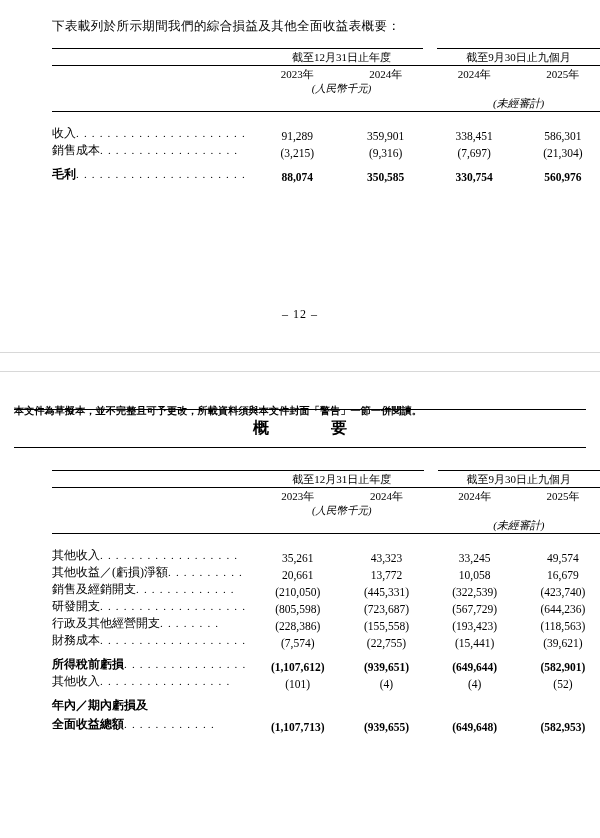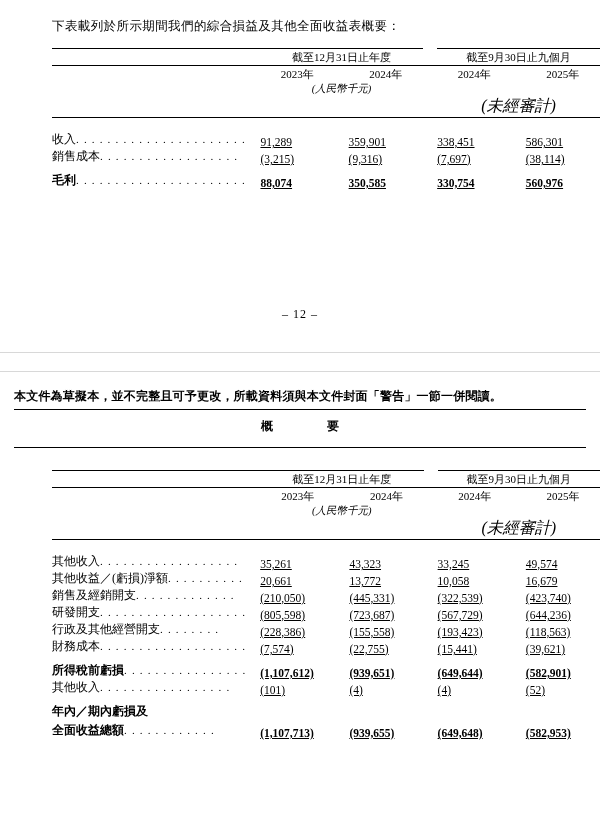--- a/index.html
+++ b/index.html
@@ -69,42 +69,41 @@
   .unit-row td {
     text-align: center;
     font-style: italic;
     font-size: 10.5px;
     padding-top: 5px;
     padding-bottom: 1px;
   }
   .unit-row2 td {
     text-align: center;
     font-style: italic;
-    font-size: 16px;
+    font-size: 11px;
     padding-top: 3px;
     padding-bottom: 1px;
   }
 
   .lbl {
     font-size: 12px;
     white-space: nowrap;
     padding-top: 6px;
     padding-bottom: 2px;
   }
   .lbl .dots {
     letter-spacing: 1.2px;
     font-size: 11px;
   }
   .num {
-    text-align: left;
+    text-align: center;
     font-size: 11.5px;
     padding-top: 6px;
     padding-bottom: 2px;
     padding-right: 2px;
-    text-decoration: underline;
   }
   .bold .lbl, .bold .num { font-weight: bold; }
   .spacer-sm td { height: 7px; font-size: 0; line-height: 0; }
   .spacer-md td { height: 12px; font-size: 0; line-height: 0; }
 
   .pagenum {
     position: absolute;
     width: 100%;
     text-align: center;
     font-size: 12px;
@@ -119,37 +118,38 @@
     height: 18px;
     background: #ffffff;
     border-top: 1px solid #d8d8d8;
     border-bottom: 1px solid #d8d8d8;
   }
 
   
   .draft-note {
     position: absolute;
     left: 14px;
-    font-size: 12px;
+    font-size: 10px;
     font-weight: bold;
     letter-spacing: 0.2px;
     white-space: nowrap;
+    margin-top: 16px;
   }
   .draft-rule {
     position: absolute;
     left: 14px;
     width: 572px;
     border-top: 1px solid #000;
     height: 0;
   }
   .sec-title {
     position: absolute;
     width: 600px;
     text-align: center;
-    font-size: 12px;
+    font-size: 16px;
     font-weight: bold;
     letter-spacing: 10px;
     text-indent: 10px;
   }
   .sec-rule {
     position: absolute;
     left: 14px;
     width: 572px;
     border-top: 1px solid #000;
     height: 0;
@@ -237,21 +237,21 @@
           <td class="num">586,301</td>
         </tr>
         <tr>
           <td class="lbl"><span>銷售成本</span><span class="dots">. . . . . . . . . . . . . . . . . .</span></td>
           <td class="num">(3,215)</td>
             <td></td>
           <td class="num">(9,316)</td>
             <td></td>
           <td class="num">(7,697)</td>
             <td></td>
-          <td class="num">(38,114)</td>
+          <td class="num">(21,304)</td>
         </tr>
         <tr class="spacer-sm">
             <td colspan="8"></td>
           </tr>
         <tr class="bold">
           <td class="lbl"><span>毛利</span><span class="dots" style="font-weight:normal;">. . . . . . . . . . . . . . . . . . . . . .</span></td>
           <td class="num">88,074</td>
             <td></td>
           <td class="num">350,585</td>
             <td></td>

